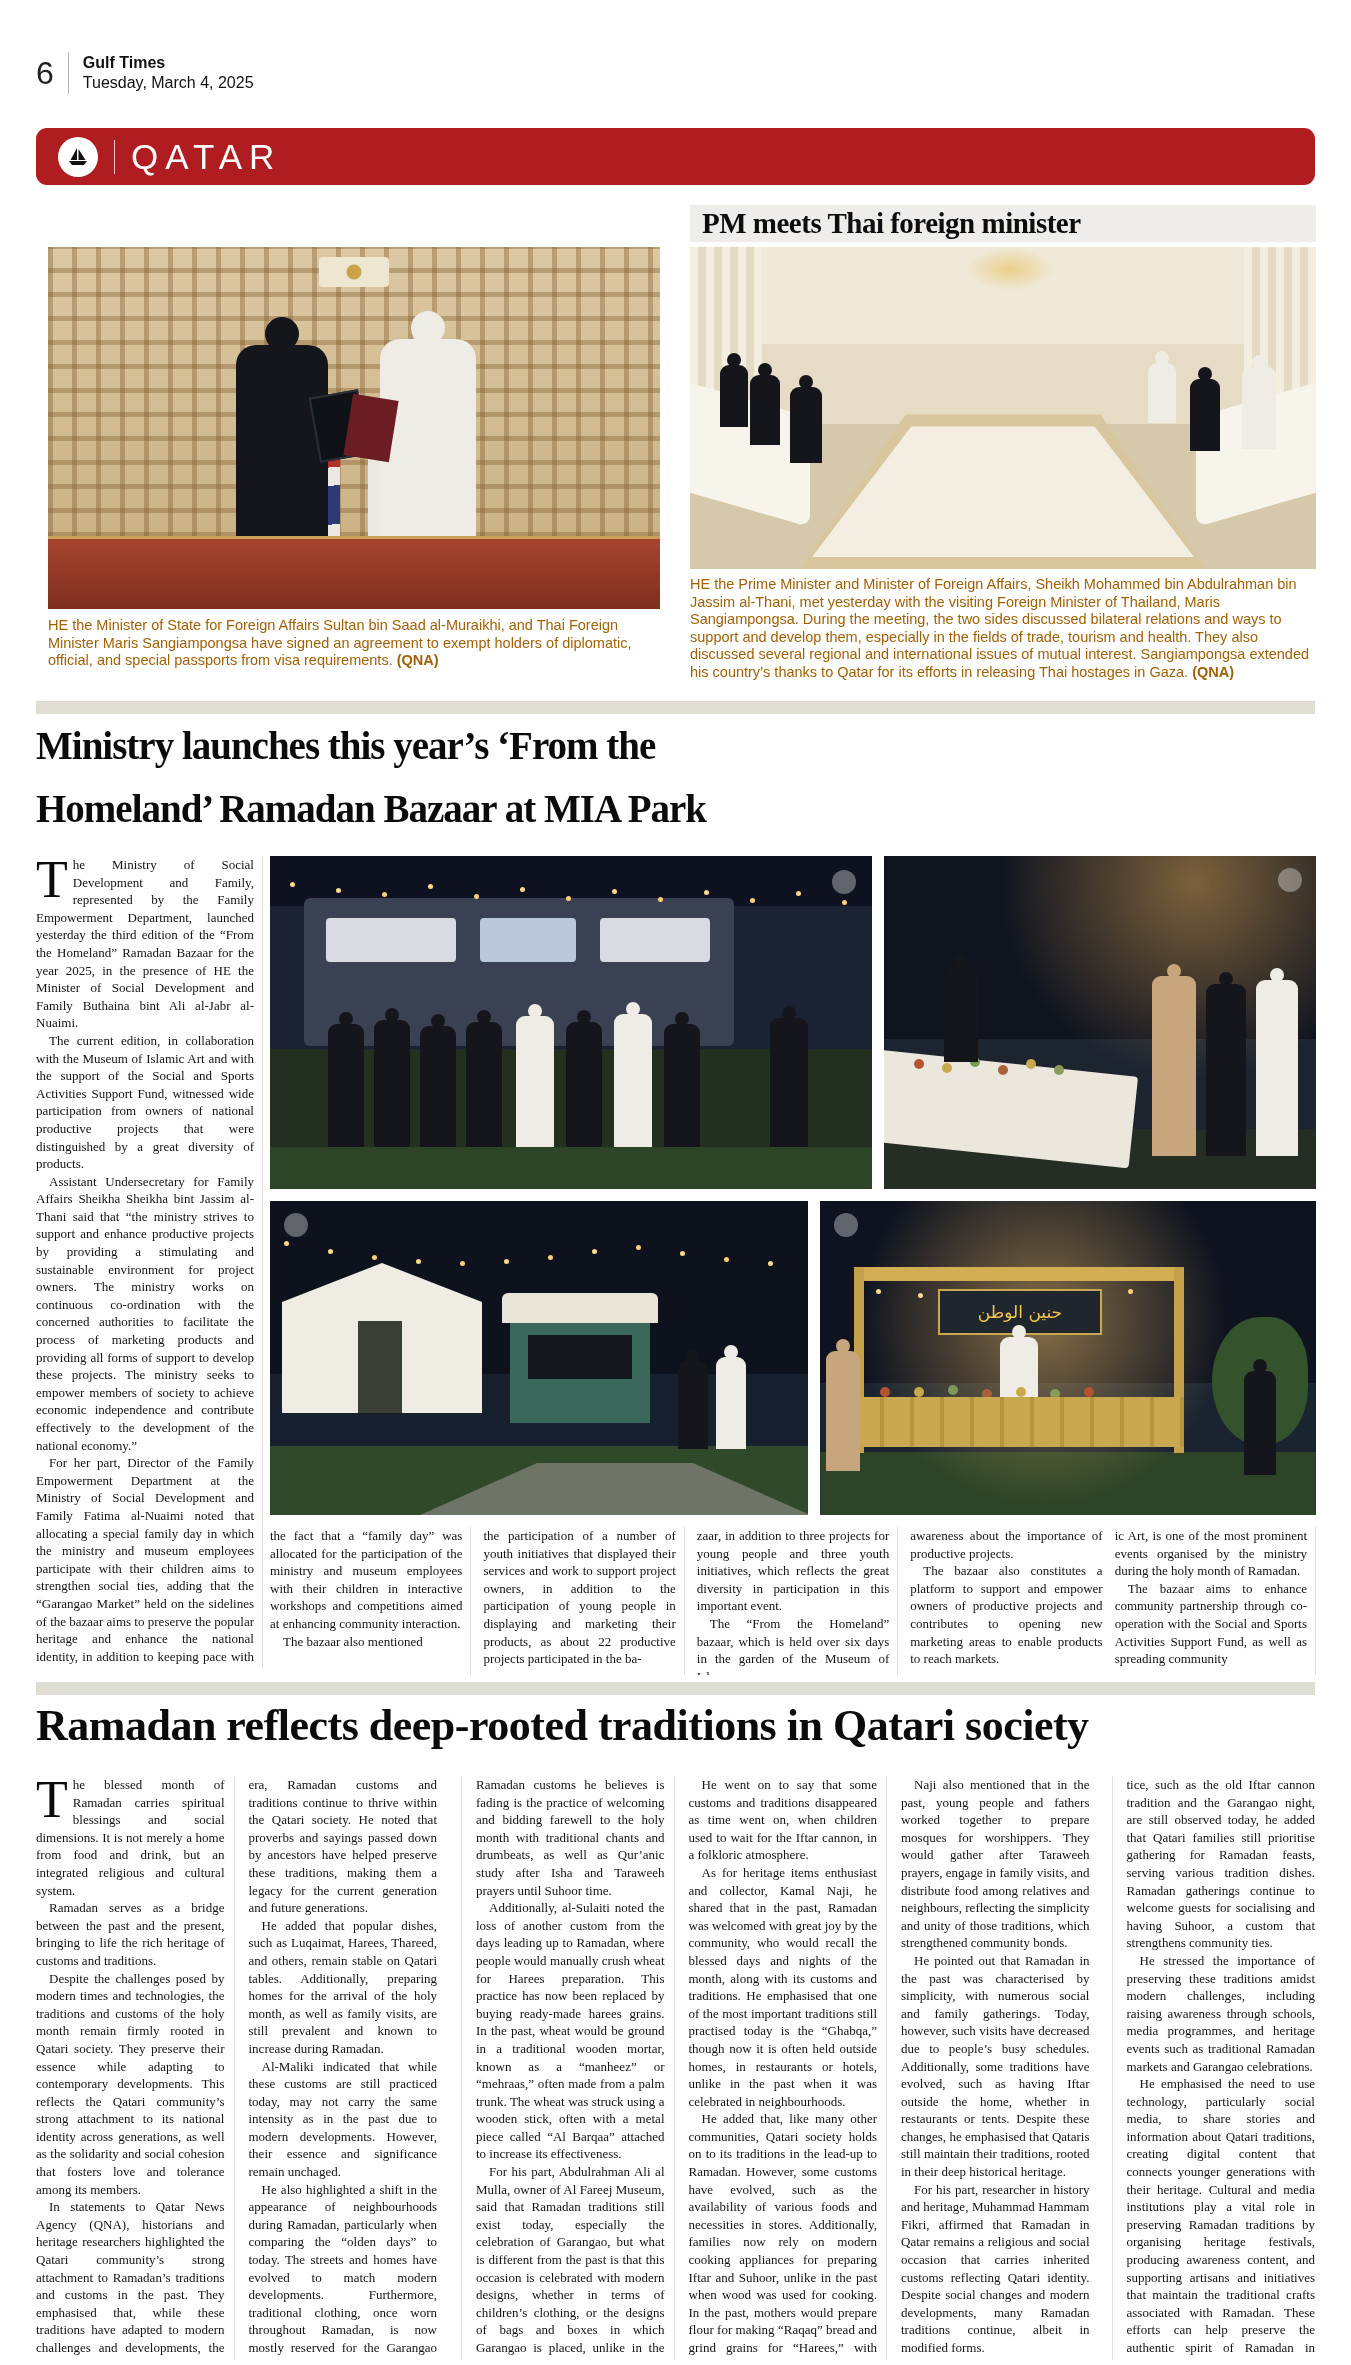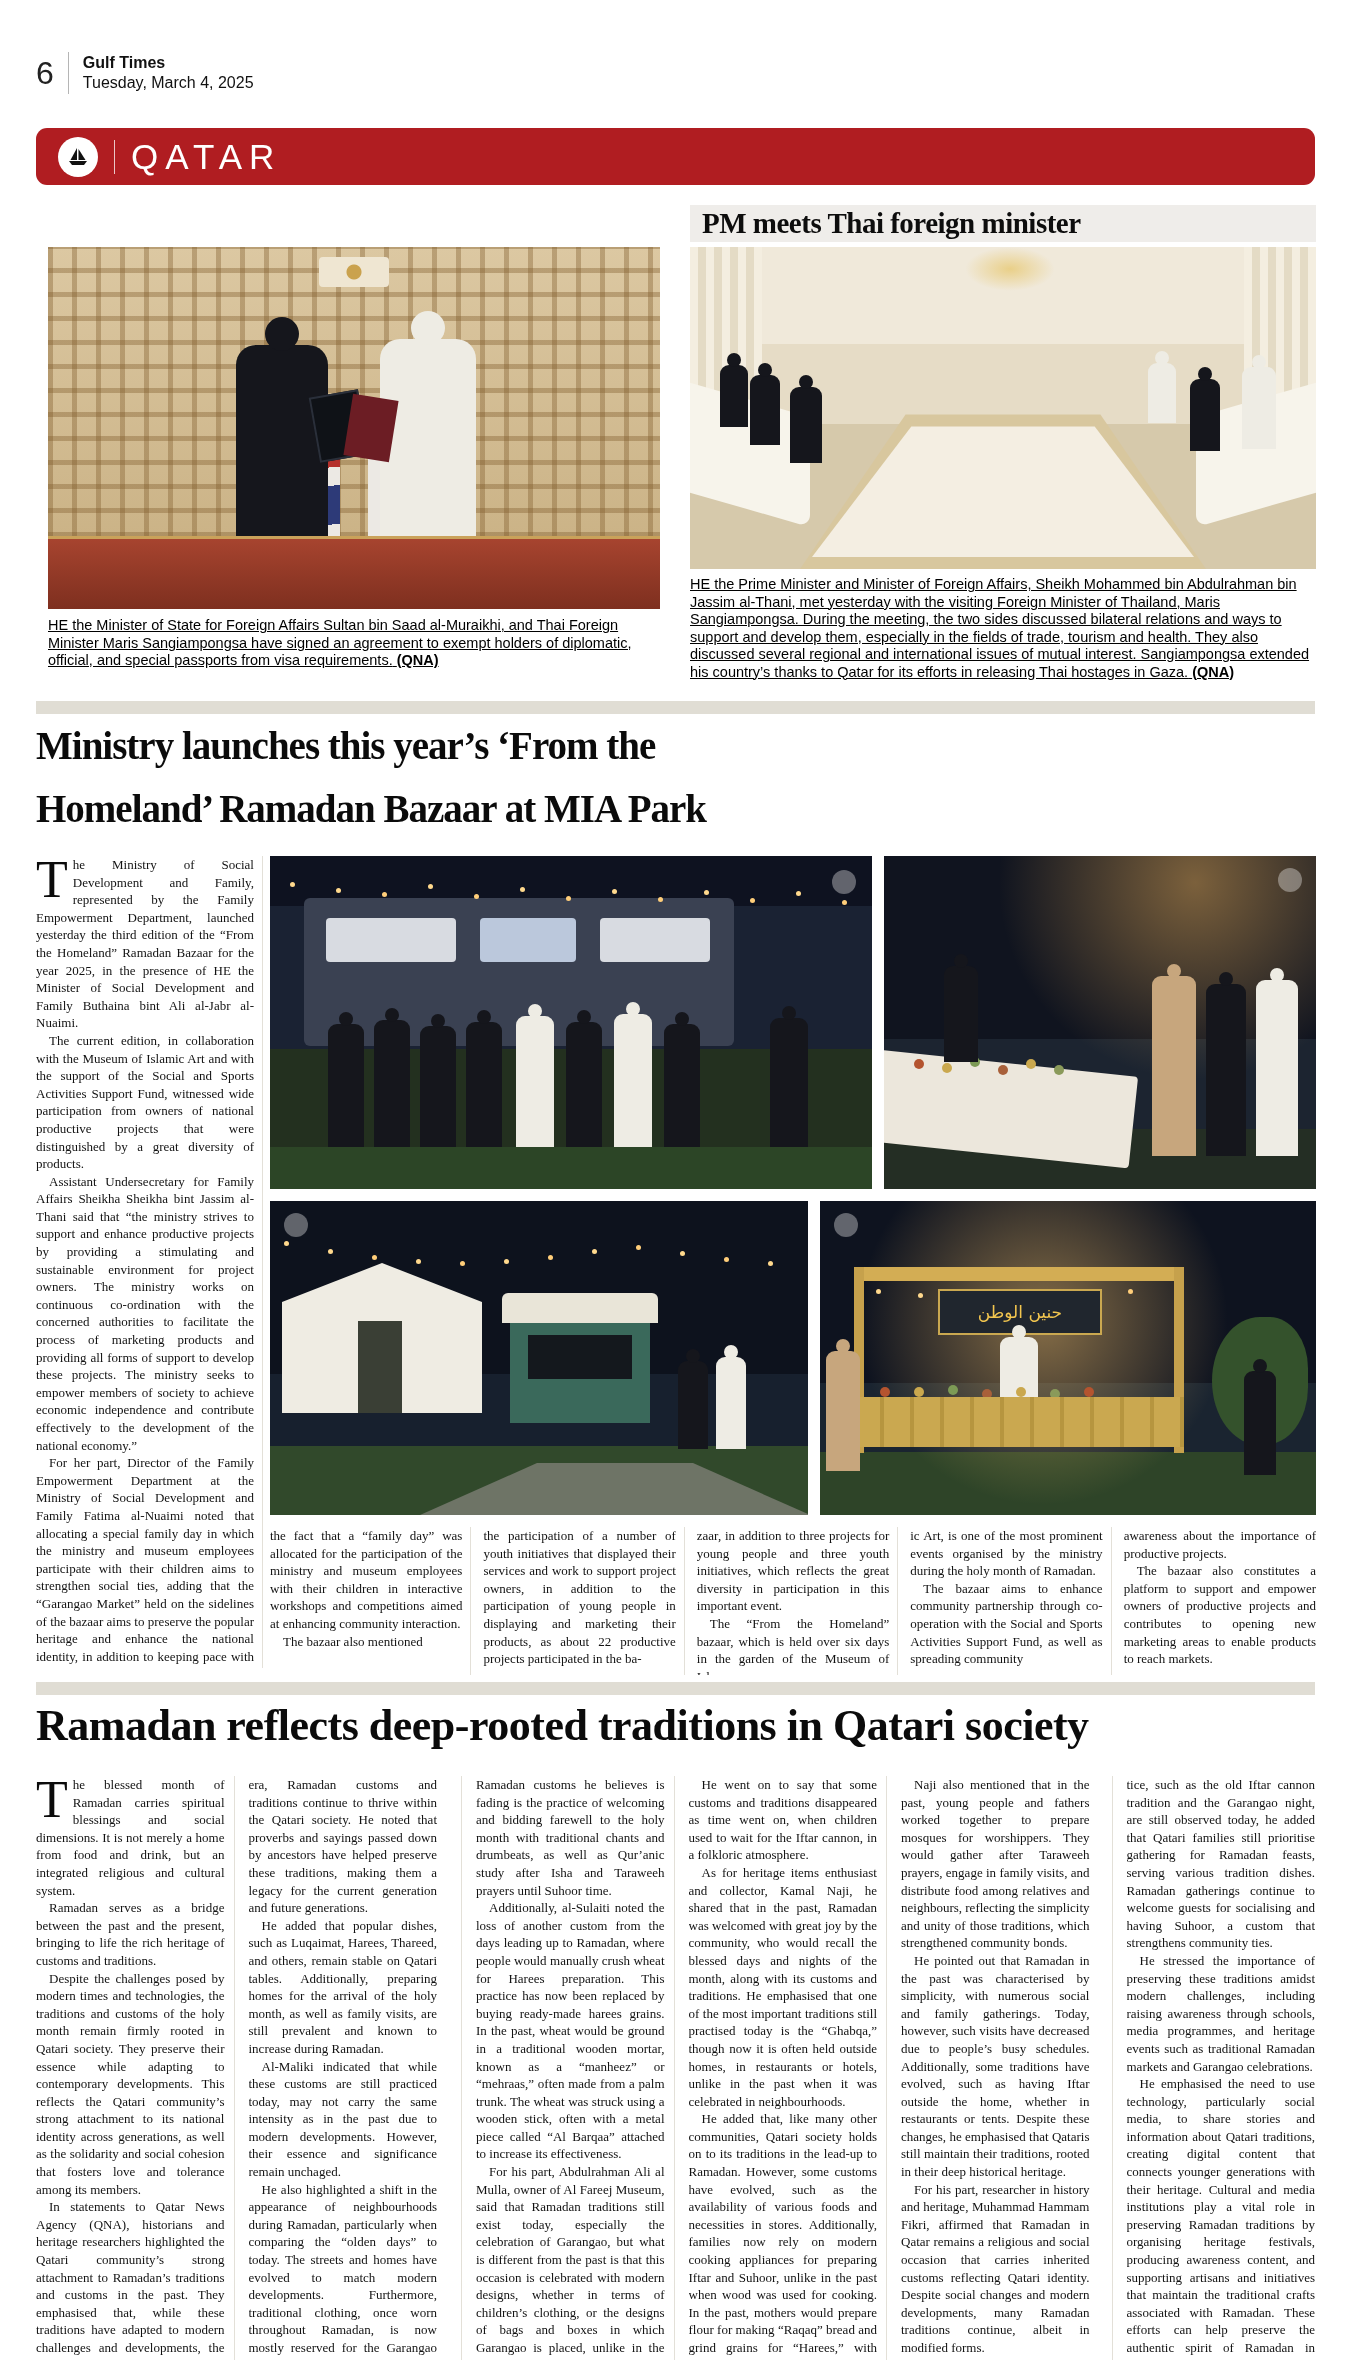--- a/index.html
+++ b/index.html
@@ -19,21 +19,21 @@
   .banner{position:absolute;left:36px;top:128px;width:1279px;height:57px;background:#b01d21;
           display:flex;align-items:center;gap:16px;padding-left:22px;box-sizing:border-box;border-radius:11px;}
   .boat-circle{width:40px;height:40px;border-radius:50%;background:#fff;display:flex;align-items:center;justify-content:center;}
   .banner-div{width:1px;height:34px;background:rgba(255,255,255,.75);}
   .banner-label{color:#fff;font-family:"Liberation Sans",sans-serif;font-weight:300;
                 font-size:35px;letter-spacing:7px;}
 
   
   .hstrip{position:absolute;height:37px;background:#efedea;display:flex;align-items:center;padding-left:12px;box-sizing:border-box;}
   .hstrip h2{margin:0;font-size:29px;font-weight:700;letter-spacing:-0.5px;font-family:"Liberation Serif",serif;color:#0d0d0d;}
-  .caption{position:absolute;font-family:"Liberation Sans",sans-serif;font-size:14.5px;line-height:17.5px;color:#000000;text-decoration:underline;}
+  .caption{position:absolute;font-family:"Liberation Sans",sans-serif;font-size:14.5px;line-height:17.5px;color:#a16207;}
   .caption .credit{font-weight:700;}
 
   
   .graybar{position:absolute;left:36px;width:1279px;height:13px;background:#e0ddd4;}
   .main-head{position:absolute;left:36px;width:1279px;font-weight:700;letter-spacing:-1px;
              font-family:"Liberation Serif",serif;color:#0b0b0b;}
   #bazaar-head{top:714px;font-size:39px;line-height:63px;}
   #ramadan-head{top:1696px;font-size:44px;line-height:60px;letter-spacing:-0.5px;}
 
   
@@ -274,27 +274,27 @@
       <p class="noind">the fact that a “family day” was allocated for the participation of the ministry and museum employees with their children in interactive workshops and competitions aimed at enhancing community interaction.</p>
       <p>The bazaar also mentioned</p>
     </div>
     <div class="bodycol colrule" style="padding-right:8px;">
       <p class="noind">the participation of a number of youth initiatives that displayed their services and work to support project owners, in addition to the participation of young people in displaying and marketing their products, as about 22 productive projects participated in the ba-</p>
     </div>
     <div class="bodycol colrule" style="padding-right:8px;">
       <p class="noind">zaar, in addition to three projects for young people and three youth initiatives, which reflects the great diversity in participation in this important event.</p>
       <p>The “From the Homeland” bazaar, which is held over six days in the garden of the Museum of Islam-</p>
     </div>
+    <div class="bodycol">
+      <p class="noind">awareness about the importance of productive projects.</p>
+      <p>The bazaar also constitutes a platform to support and empower owners of productive projects and contributes to opening new marketing areas to enable products to reach markets.</p>
+    </div>
     <div class="bodycol colrule" style="padding-right:8px;">
       <p class="noind">ic Art, is one of the most prominent events organised by the ministry during the holy month of Ramadan.</p>
       <p>The bazaar aims to enhance community partnership through co-operation with the Social and Sports Activities Support Fund, as well as spreading community</p>
-    </div>
-    <div class="bodycol">
-      <p class="noind">awareness about the importance of productive projects.</p>
-      <p>The bazaar also constitutes a platform to support and empower owners of productive projects and contributes to opening new marketing areas to enable products to reach markets.</p>
     </div>
   </div>
 
   <div class="graybar" style="top:1682px;"></div>
   <div class="main-head" id="ramadan-head">Ramadan reflects deep-rooted traditions in Qatari society</div>
 
   <div class="cols" style="left:36px;top:1776px;width:1279px;height:584px;gap:14px;">
     <div class="bodycol colrule" style="padding-right:9px;">
       <p class="noind"><span class="dropcap">T</span><span>he blessed month of Ramadan carries spiritual blessings and social dimensions. It is not merely a home from food and drink, but an integrated religious and cultural system.</span></p>
       <p>Ramadan serves as a bridge between the past and the present, bringing to life the rich heritage of customs and traditions.</p>

